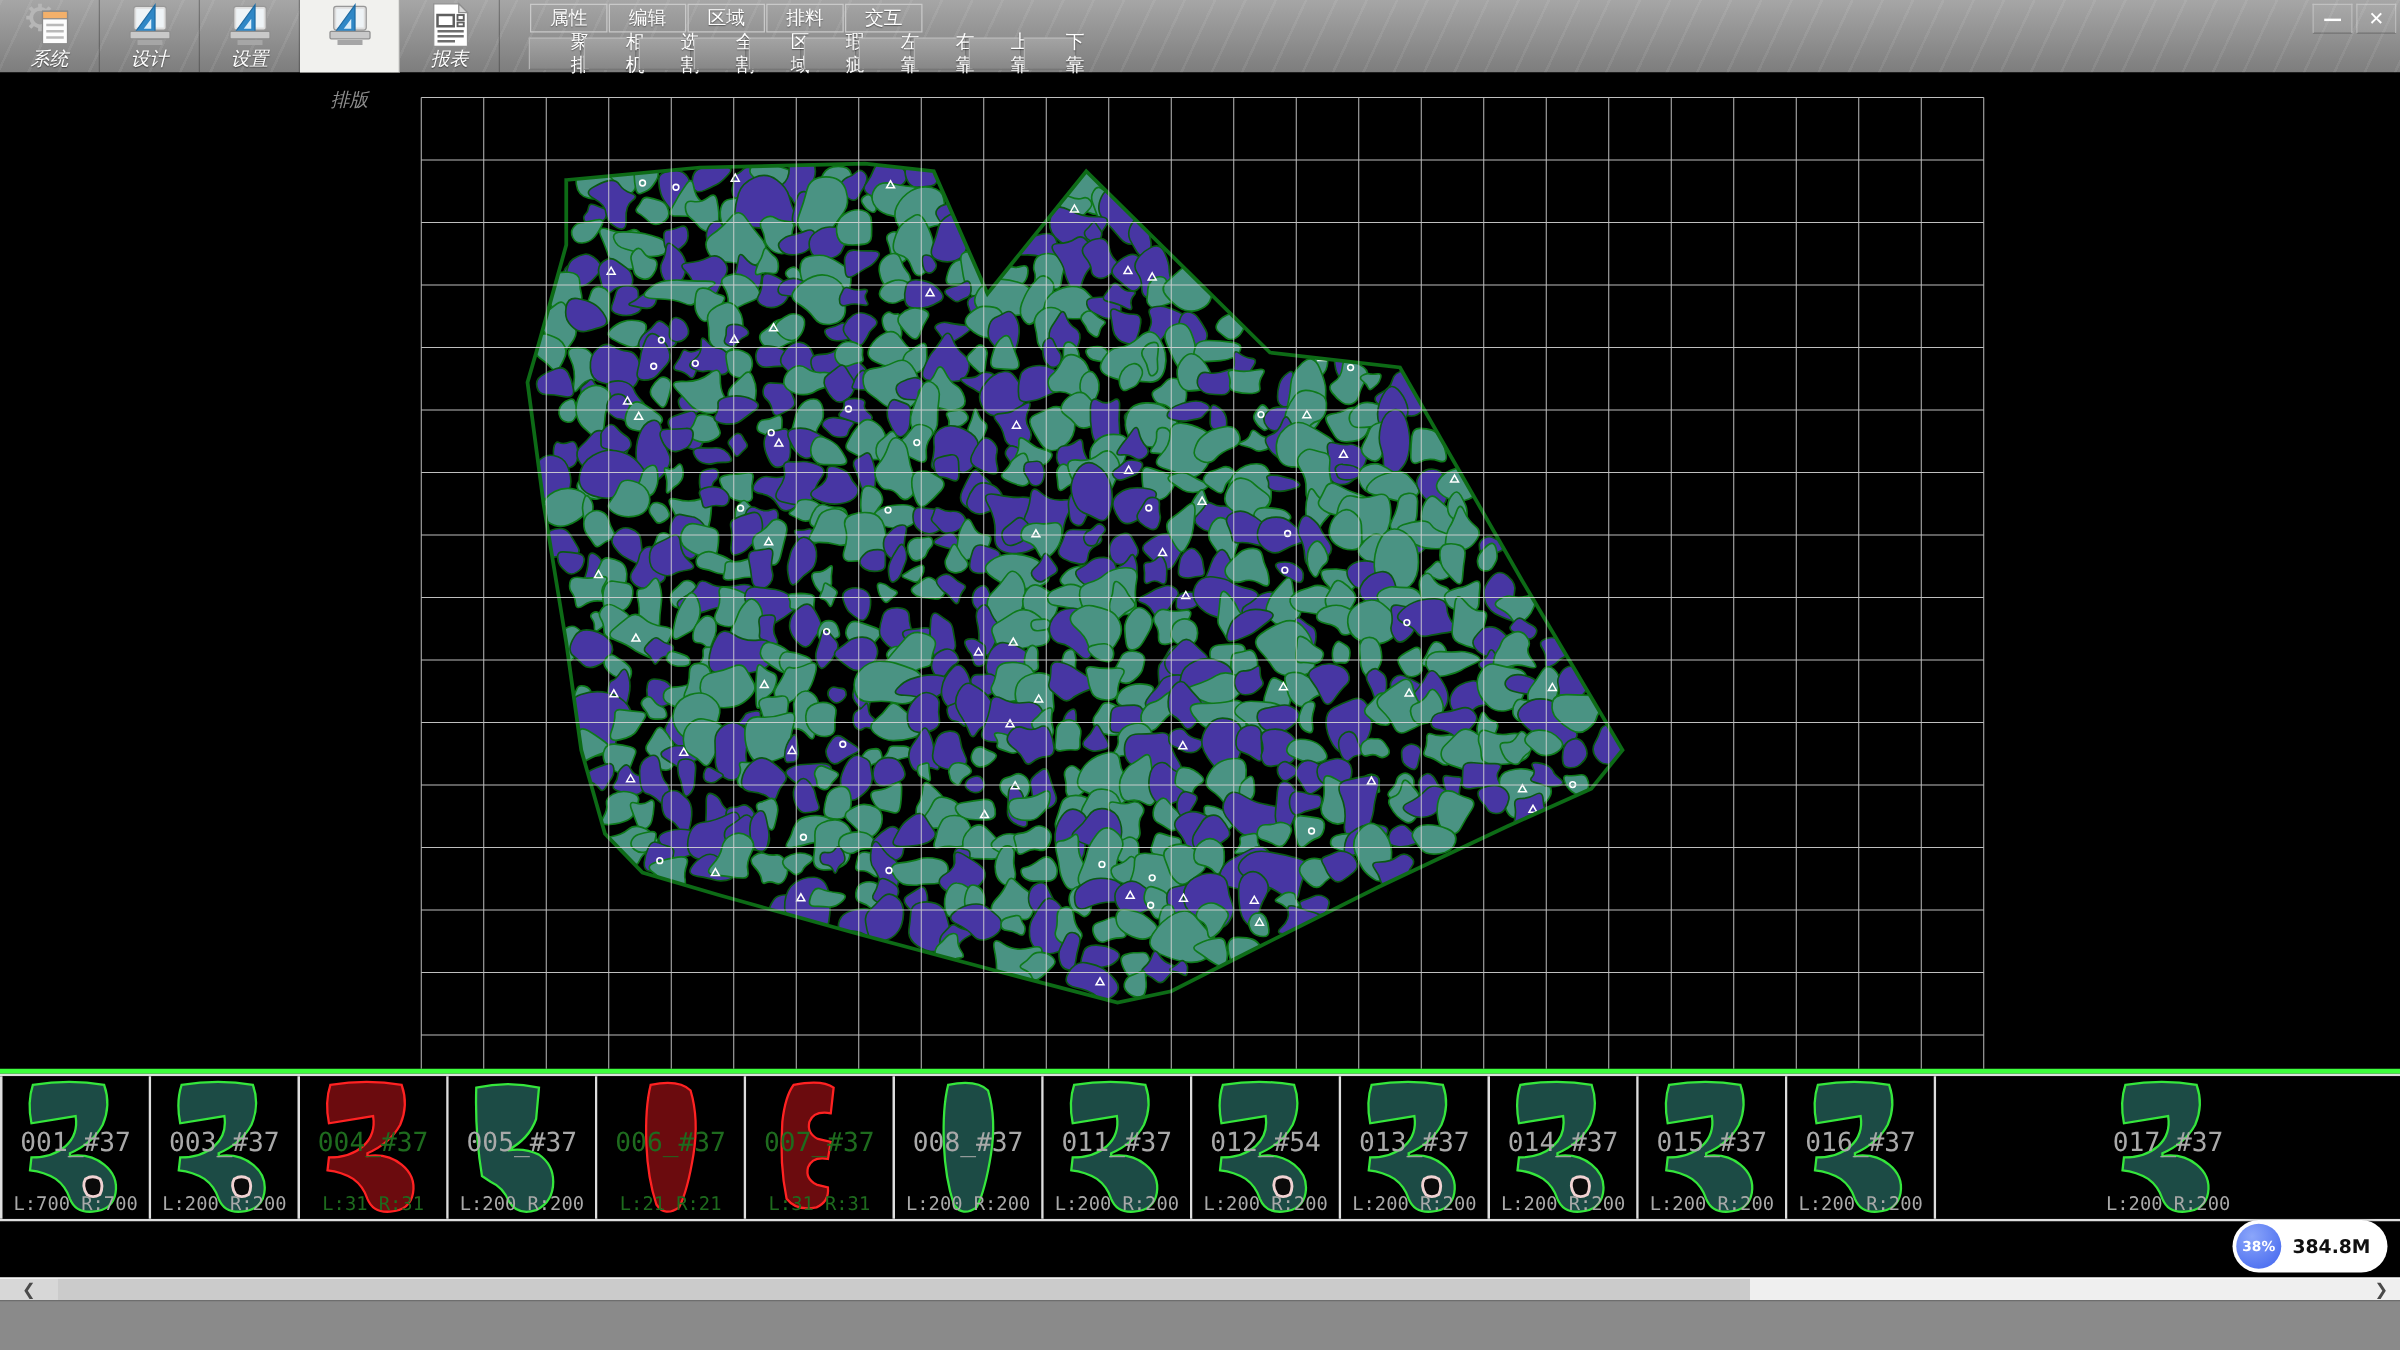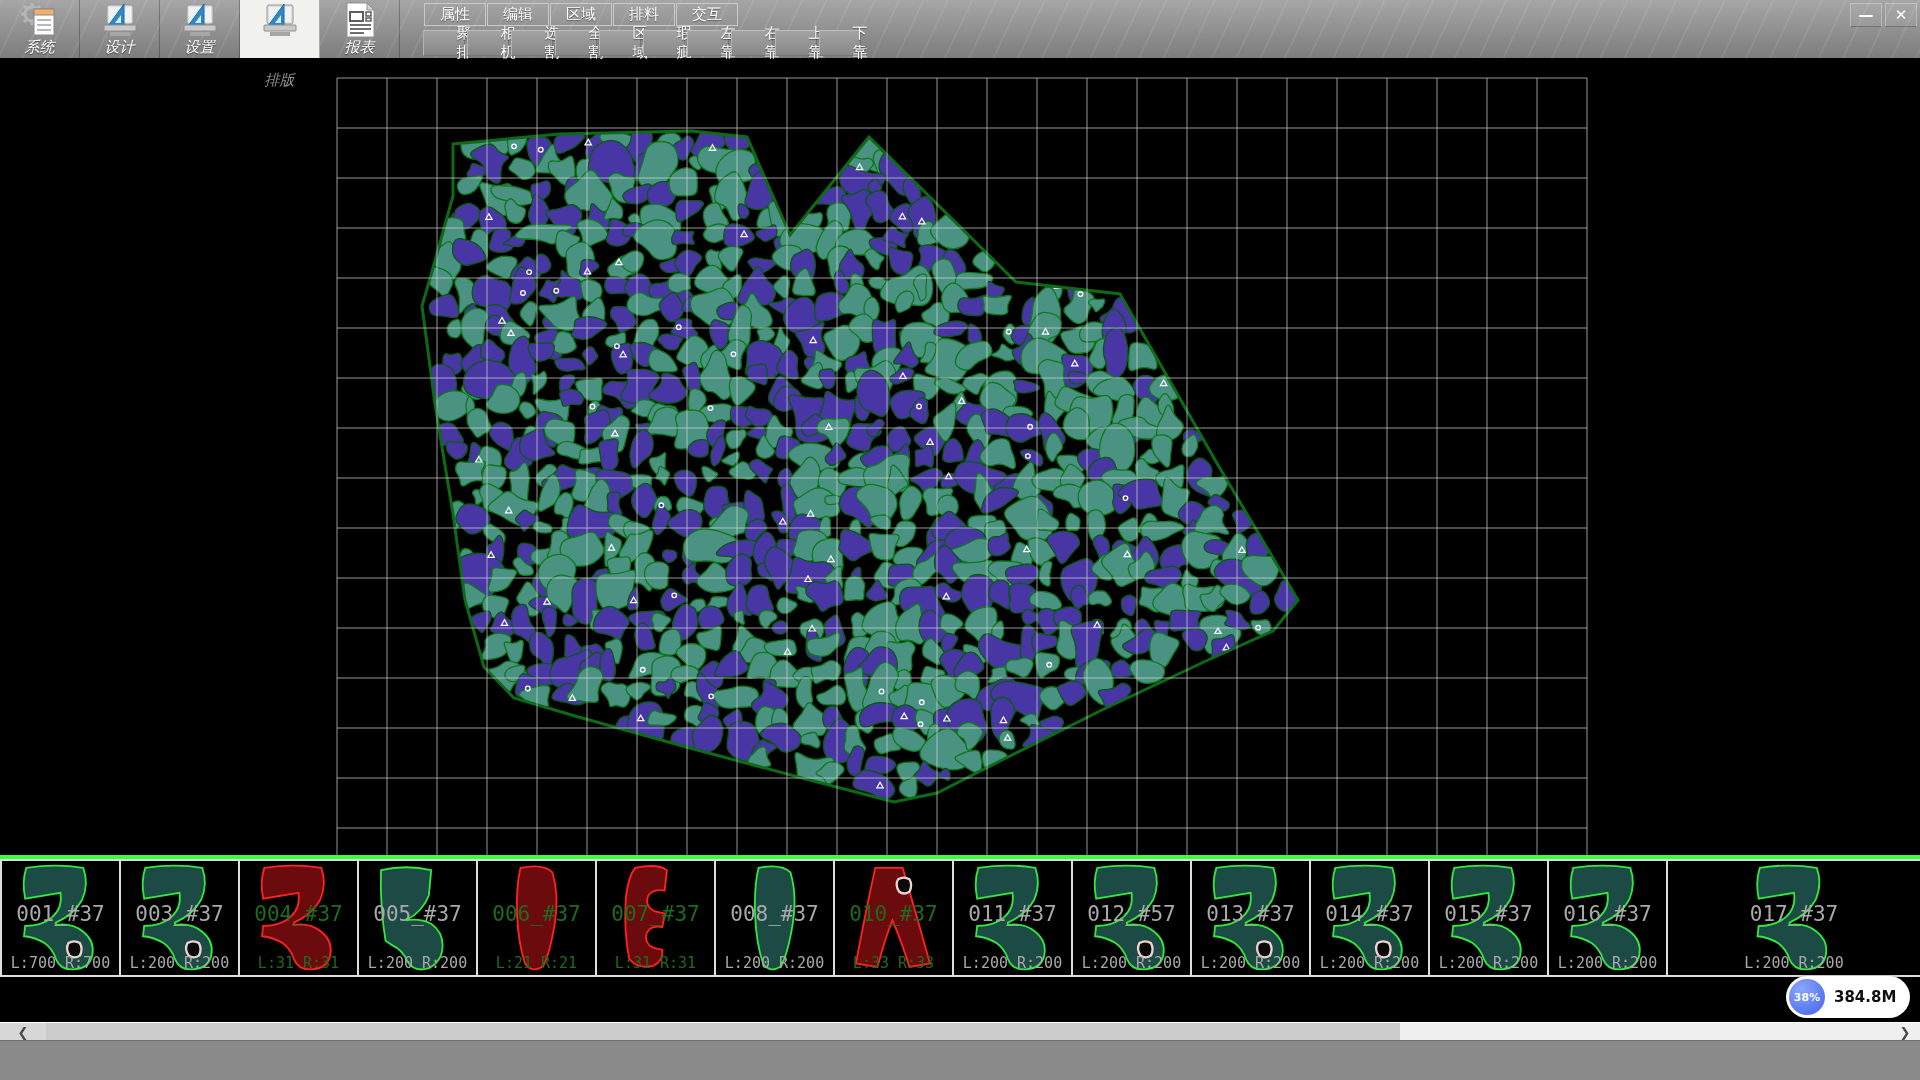--- a/index.html
+++ b/index.html
@@ -1071,40 +1071,32 @@
         <div class="cell">
       <svg class="piece" viewBox="0 0 100 100" preserveAspectRatio="xMidYMid meet">
         <path d="M36,6 Q56,2 64,10 Q70,30 66,55 Q62,80 56,92 Q46,99 40,90 Q34,72 33,48 Q32,22 36,6 Z" fill="#1c4b45" stroke="#35e63c" stroke-width="1.6"></path>
 
       </svg>
       <div class="plabel" style="color:#a9a9a9">008_#37</div>
       <div class="lr" style="color:#a9a9a9">L:200 R:200</div>
         </div>
         <div class="cell">
       <svg class="piece" viewBox="0 0 100 100" preserveAspectRatio="xMidYMid meet">
-        <path d="M34,6 L58,6 Q68,40 82,90 L64,93 Q57,70 49,52 Q42,70 36,93 L17,90 Q26,42 34,6 Z" fill="#6b0b0e" stroke="#ff2222" stroke-width="1.6"></path>
-        <path transform="translate(59,22)" d="M-5,-6 Q0,-9 5,-6 Q8,-1 5,5 Q0,8 -4,5 Q-8,-1 -5,-6 Z" fill="#0a0a0a" stroke="#f0d2d2" stroke-width="2"></path>
-      </svg>
-      <div class="plabel" style="color:#1e6b1e">010_#37</div>
-      <div class="lr" style="color:#1e6b1e">L:33 R:33</div>
-        </div>
-        <div class="cell">
-      <svg class="piece" viewBox="0 0 100 100" preserveAspectRatio="xMidYMid meet">
         <path d="M20,6 Q46,2 70,6 Q75,20 69,34 Q62,47 46,54 L46,56 Q60,54 70,62 Q80,70 78,82 Q76,94 62,95 Q50,96 46,86 Q43,77 36,72 Q28,67 18,66 L19,57 Q34,57 43,49 Q52,41 50,28 L19,33 Q16,18 20,6 Z" fill="#1c4b45" stroke="#35e63c" stroke-width="1.6"></path>
 
       </svg>
       <div class="plabel" style="color:#a9a9a9">011_#37</div>
       <div class="lr" style="color:#a9a9a9">L:200 R:200</div>
         </div>
         <div class="cell">
       <svg class="piece" viewBox="0 0 100 100" preserveAspectRatio="xMidYMid meet">
         <path d="M20,6 Q46,2 70,6 Q75,20 69,34 Q62,47 46,54 L46,56 Q60,54 70,62 Q80,70 78,82 Q76,94 62,95 Q50,96 46,86 Q43,77 36,72 Q28,67 18,66 L19,57 Q34,57 43,49 Q52,41 50,28 L19,33 Q16,18 20,6 Z" fill="#1c4b45" stroke="#35e63c" stroke-width="1.6"></path>
         <path transform="translate(62,78)" d="M-5,-6 Q0,-9 5,-6 Q8,-1 5,5 Q0,8 -4,5 Q-8,-1 -5,-6 Z" fill="#0a0a0a" stroke="#f0d2d2" stroke-width="2"></path>
       </svg>
-      <div class="plabel" style="color:#a9a9a9">012_#57</div>
+      <div class="plabel" style="color:#a9a9a9">012_#54</div>
       <div class="lr" style="color:#a9a9a9">L:200 R:200</div>
         </div>
         <div class="cell">
       <svg class="piece" viewBox="0 0 100 100" preserveAspectRatio="xMidYMid meet">
         <path d="M20,6 Q46,2 70,6 Q75,20 69,34 Q62,47 46,54 L46,56 Q60,54 70,62 Q80,70 78,82 Q76,94 62,95 Q50,96 46,86 Q43,77 36,72 Q28,67 18,66 L19,57 Q34,57 43,49 Q52,41 50,28 L19,33 Q16,18 20,6 Z" fill="#1c4b45" stroke="#35e63c" stroke-width="1.6"></path>
         <path transform="translate(62,78)" d="M-5,-6 Q0,-9 5,-6 Q8,-1 5,5 Q0,8 -4,5 Q-8,-1 -5,-6 Z" fill="#0a0a0a" stroke="#f0d2d2" stroke-width="2"></path>
       </svg>
       <div class="plabel" style="color:#a9a9a9">013_#37</div>
       <div class="lr" style="color:#a9a9a9">L:200 R:200</div>
         </div>

